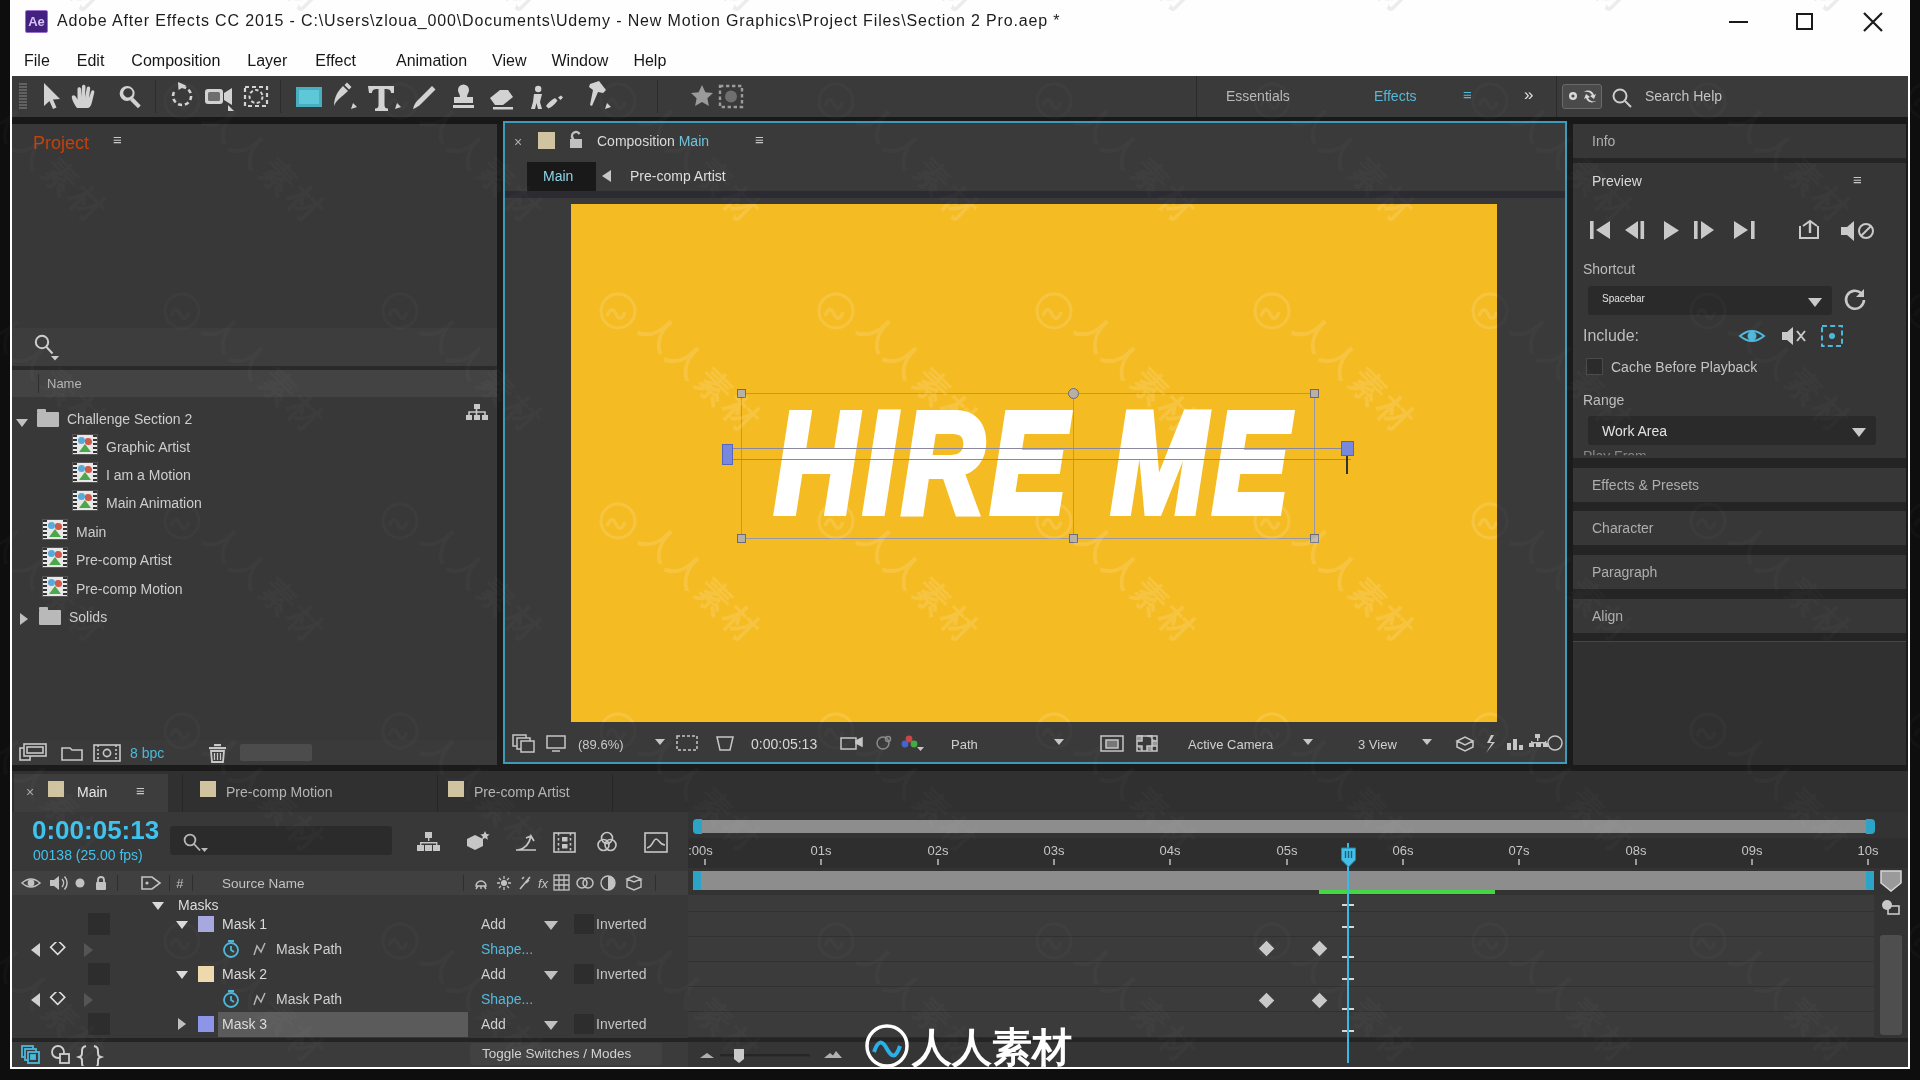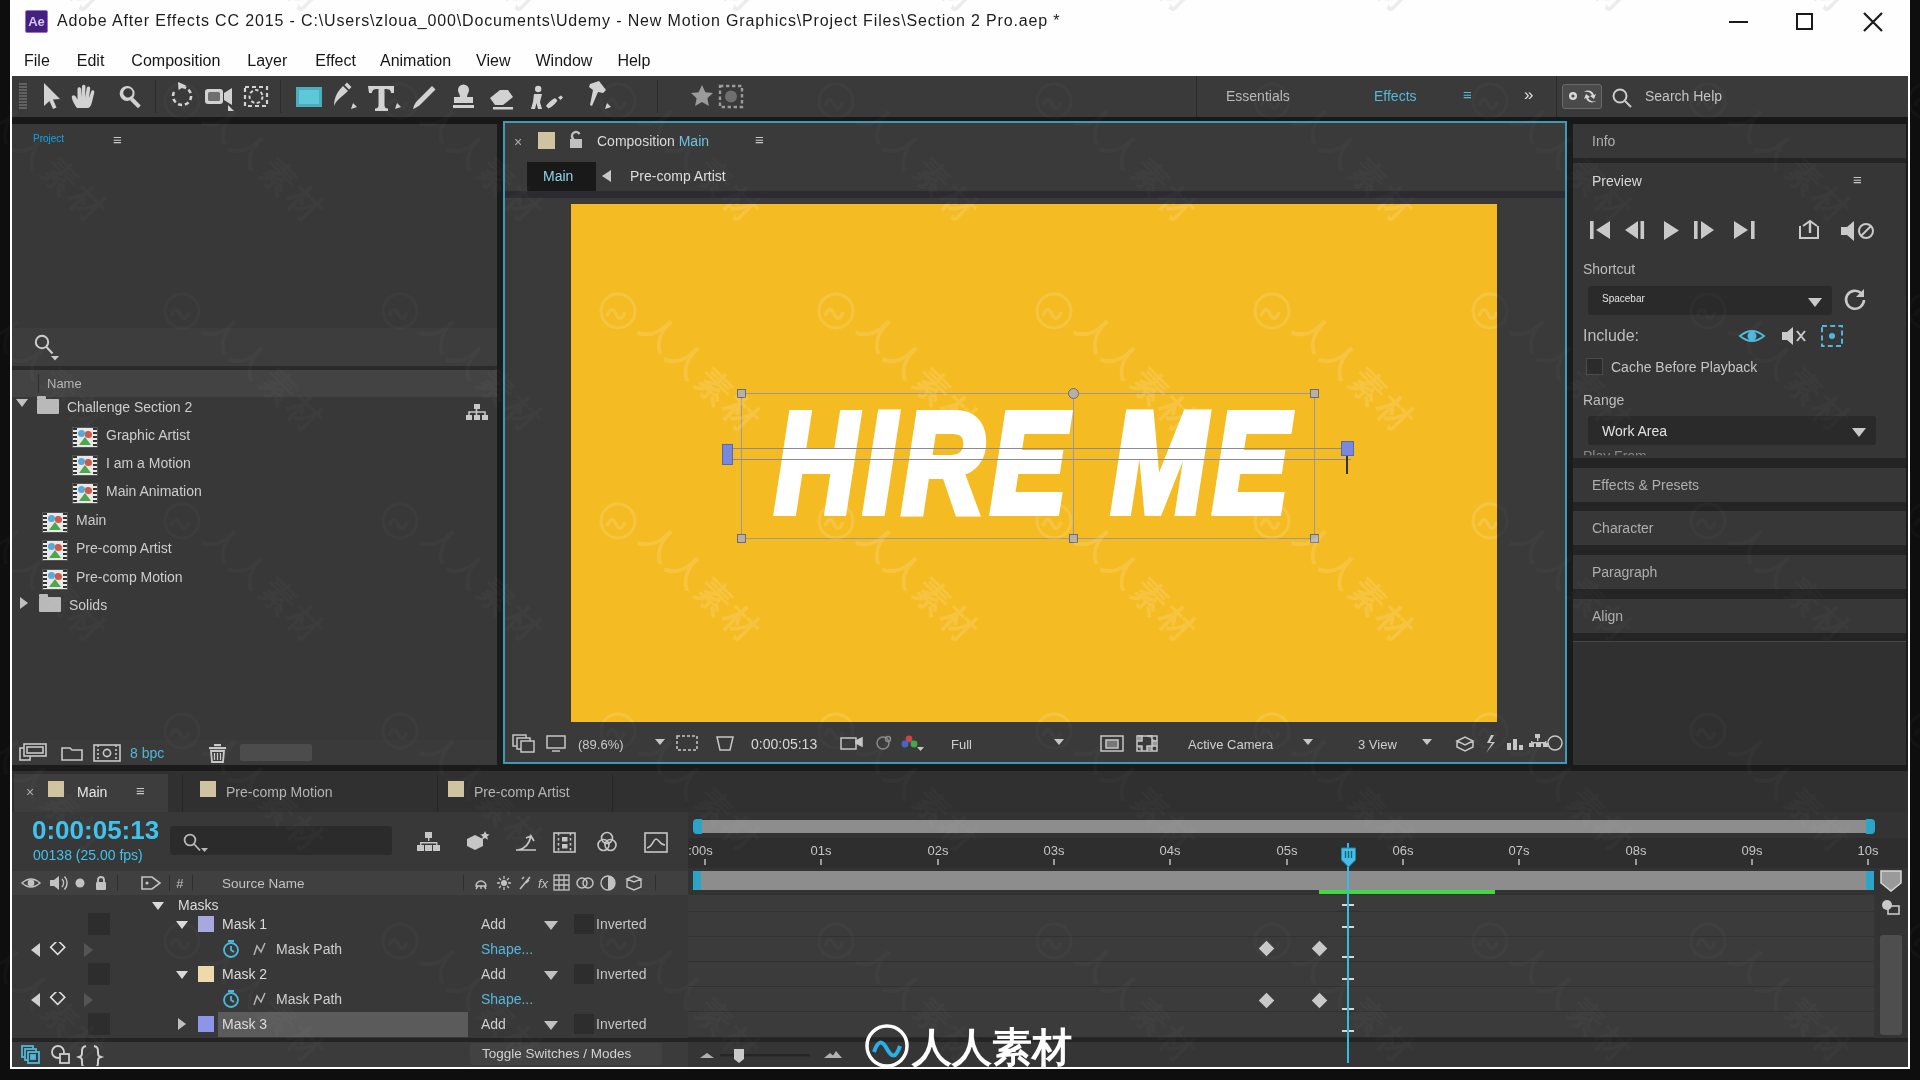--- a/index.html
+++ b/index.html
@@ -16,21 +16,21 @@
 
 <div class="a" style="left:12px;top:0;width:1896px;height:76px;background:#fefefe"></div>
 <div class="a" style="left:25px;top:10px;width:23px;height:23px;background:#45217f;border:1px solid #9a6fd0;border-radius:2px;color:#d5c2f8;font-size:13px;font-weight:bold;text-align:center;line-height:21px">Ae</div>
 <div class="a" style="left:57px;top:12px;font-size:16px;letter-spacing:0.85px;color:#1c1c1c;white-space:nowrap">Adobe After Effects CC 2015 - C:\Users\zloua_000\Documents\Udemy - New Motion Graphics\Project Files\Section 2 Pro.aep *</div>
 <div class="a" style="left:1729px;top:21px;width:19px;height:2px;background:#1a1a1a"></div>
 <div class="a" style="left:1796px;top:13px;width:17px;height:17px;border:2px solid #1a1a1a"></div>
 <svg class="a" style="left:1862px;top:11px" width="22" height="22" viewBox="0 0 22 22">
     <path d="M2 2 L20 20 M20 2 L2 20" stroke="#1a1a1a" stroke-width="2.2"></path>
   </svg>
 <div class="a" id="menubar" style="left:24px;top:52px;font-size:16px;color:#161616">
-<span style="margin-right:27px">File</span><span style="margin-right:27px">Edit</span><span style="margin-right:27px">Composition</span><span style="margin-right:28px">Layer</span><span style="margin-right:24px">Effect</span><span style="margin-right:25px">Animation</span><span style="margin-right:25px">View</span><span style="margin-right:25px">Window</span><span>Help</span>
+<span style="margin-right:27px">File</span><span style="margin-right:27px">Edit</span><span style="margin-right:27px">Composition</span><span style="margin-right:28px">Layer</span><span style="margin-right:40px">Effect</span><span style="margin-right:25px">Animation</span><span style="margin-right:25px">View</span><span style="margin-right:25px">Window</span><span>Help</span>
 </div>
 
 <div class="a" style="left:12px;top:76px;width:1896px;height:41px;background:#3a3a3a"></div>
 <div id="toolbar">
 <svg class="a" style="left:12px;top:76px" width="760" height="41" viewBox="0 0 760 41">
  <g fill="#d2d2d2" stroke="none">
 
   <g stroke="#8a8a8a" stroke-width="1.2">
           <path d="M7 8h8M7 11h8M7 14h8M7 17h8M7 20h8M7 23h8M7 26h8M7 29h8M7 32h8"></path>
         </g>
@@ -118,41 +118,41 @@
     <g fill="none" stroke="#cdcdcd" stroke-width="2">
       <circle cx="10" cy="10" r="6.5"></circle>
       <path d="M15 15 l6 6"></path>
     </g>
   </svg>
 <div class="a txt" style="left:1645px;top:88px;font-size:14px;color:#c4c4c4">Search Help</div>
 
 <div class="a" style="left:12px;top:117px;width:1896px;height:7px;background:#181818"></div>
 
 <div class="a" style="left:12px;top:124px;width:485px;height:641px;background:#383838"></div>
-<div class="a txt" style="left:33px;top:133px;font-size:10px;color:#0ea5e9">Project</div>
+<div class="a txt" style="left:33px;top:133px;font-size:18px;color:#c2410c">Project</div>
 <div class="a txt" style="left:113px;top:131px;font-size:15px;color:#c8c8c8;font-weight:bold">≡</div>
 
 <div class="a" style="left:12px;top:328px;width:485px;height:38px;background:#3d3d3d"></div>
 <div id="proj-search">
 <svg class="a" style="left:30px;top:332px" width="34" height="30" viewBox="0 0 34 30">
  <g fill="none" stroke="#cdcdcd" stroke-width="2">
         <circle cx="12" cy="10" r="6.2"></circle>
         <path d="M16.5 15 l6 6.5"></path>
       </g>
  <path d="M21 24 l8 0 -4 4.5 Z" fill="#cdcdcd"></path>
 </svg>
 </div>
 <div class="a" style="left:12px;top:366px;width:485px;height:4px;background:#2a2a2a"></div>
 
 <div class="a" style="left:12px;top:370px;width:485px;height:27px;background:#434343"></div>
 <div class="a" style="left:38px;top:374px;width:1px;height:19px;background:#2e2e2e"></div>
 <div class="a txt" style="left:47px;top:376px;color:#b4b4b4">Name</div>
 <div id="proj-tree">
 <style>
-.trow{position:absolute;height:28px;display:flex;align-items:flex-start;color:#cdcdcd;font-size:14px;white-space:nowrap}
+.trow{position:absolute;height:28px;display:flex;align-items:flex-end;color:#cdcdcd;font-size:14px;white-space:nowrap}
 .tri-d{width:0;height:0;border-left:6px solid transparent;border-right:6px solid transparent;border-top:8px solid #c0c0c0;margin-right:9px}
 .tri-r{width:0;height:0;border-top:6px solid transparent;border-bottom:6px solid transparent;border-left:8px solid #c0c0c0;margin-right:11px}
 .folder{width:22px;height:15px;background:#b9b9b9;border-radius:1px;position:relative;margin-right:8px}
 .folder:before{content:"";position:absolute;top:-3px;left:0;width:9px;height:3px;background:#b9b9b9;border-radius:1px 1px 0 0}
 .citem{width:26px;height:21px;background:#e8e8e8;border:1px solid #555;position:relative;margin-right:8px;flex:none}
 .citem i{position:absolute;top:0;bottom:0;width:4px;background-image:repeating-linear-gradient(#333 0 2px,#e8e8e8 2px 4px)}
 .citem .c1{position:absolute;left:5px;top:2px;width:7px;height:7px;border-radius:50%;background:#58a8d8}
 .citem .c2{position:absolute;left:12px;top:3px;width:7px;height:7px;background:#d05848;border-radius:40% 60% 50% 50%}
 .citem .c3{position:absolute;left:6px;top:9px;width:0;height:0;border-left:6px solid transparent;border-right:6px solid transparent;border-bottom:8px solid #4aa84a}
 </style>
@@ -323,21 +323,21 @@
           <rect x="1024" y="14" width="5" height="4"></rect>
           <rect x="1031" y="14" width="5" height="4"></rect>
           <rect x="1038" y="14" width="5" height="4"></rect>
           <path d="M1032 9 h1.4 v3 h-1.4 Z M1026 12 h1.4 v3 h-1.4 Z M1040 12 h1.4 v3 h-1.4 Z M1026 13 h15 v1.4 h-15 Z"></path>
         </g>
   <circle cx="1050" cy="14" r="7"></circle>
  </g>
 </svg>
 <div class="a txt" style="left:578px;top:737px;color:#c9c9c9">(89.6%)</div>
 <div class="a txt" style="left:751px;top:736px;font-size:14px;color:#d8d8d8">0:00:05:13</div>
-<div class="a txt" style="left:951px;top:737px;color:#d0d0d0">Full</div>
+<div class="a txt" style="left:951px;top:737px;color:#d0d0d0">Path</div>
 <div class="a txt" style="left:1188px;top:737px;color:#d0d0d0">Active Camera</div>
 <div class="a txt" style="left:1358px;top:737px;color:#d0d0d0">3 View</div>
 </div>
 
 <div class="a" style="left:1573px;top:124px;width:333px;height:641px;background:#242424"></div>
 <div id="sidebar">
 <style>.shead{position:absolute;left:1573px;width:333px;background:#373737;color:#aeaeae;font-size:14px}</style>
 <div class="shead" style="top:124px;height:34px;line-height:34px"><span style="margin-left:19px">Info</span></div>
 <div class="shead" style="top:163px;height:295px;background:#363636"></div>
 <div class="a txt" style="left:1592px;top:173px;font-size:14px;color:#d8d8d8">Preview</div>

